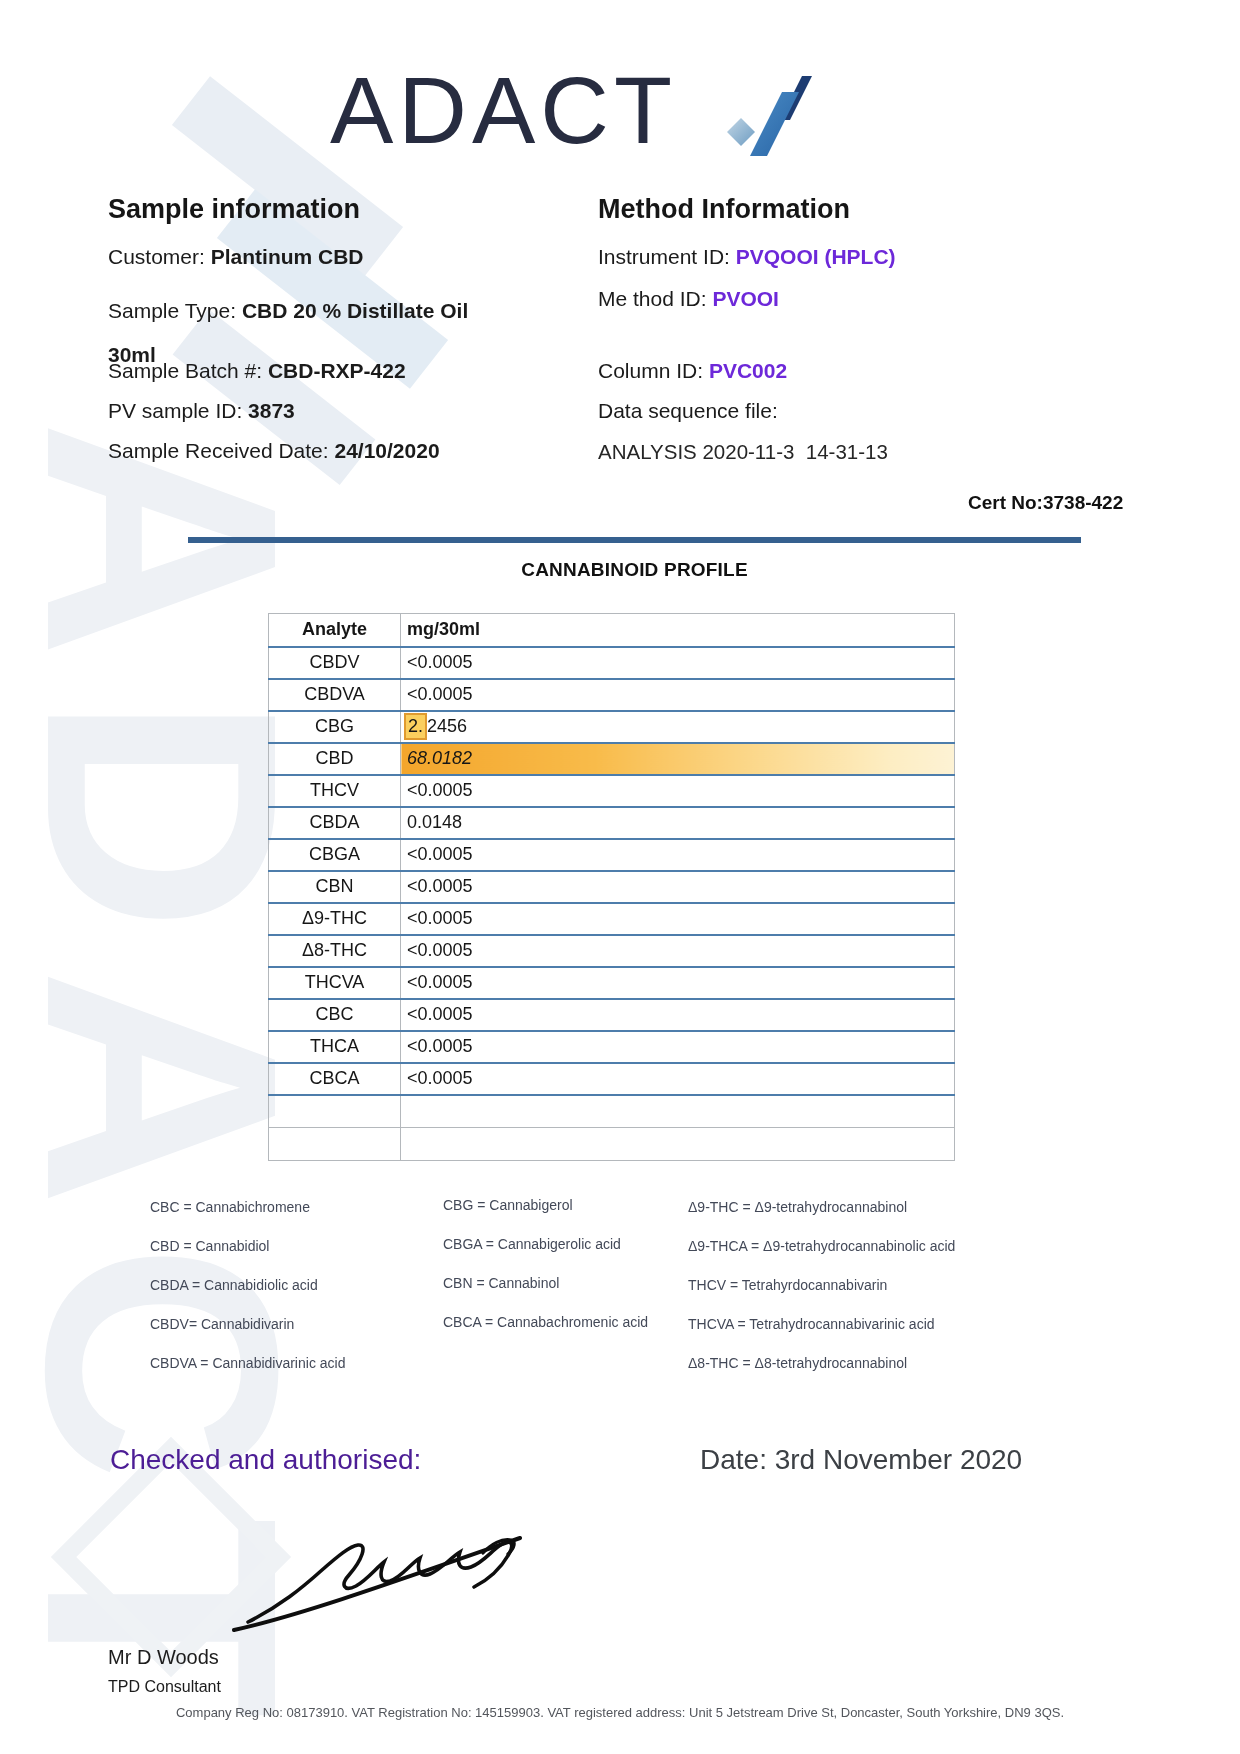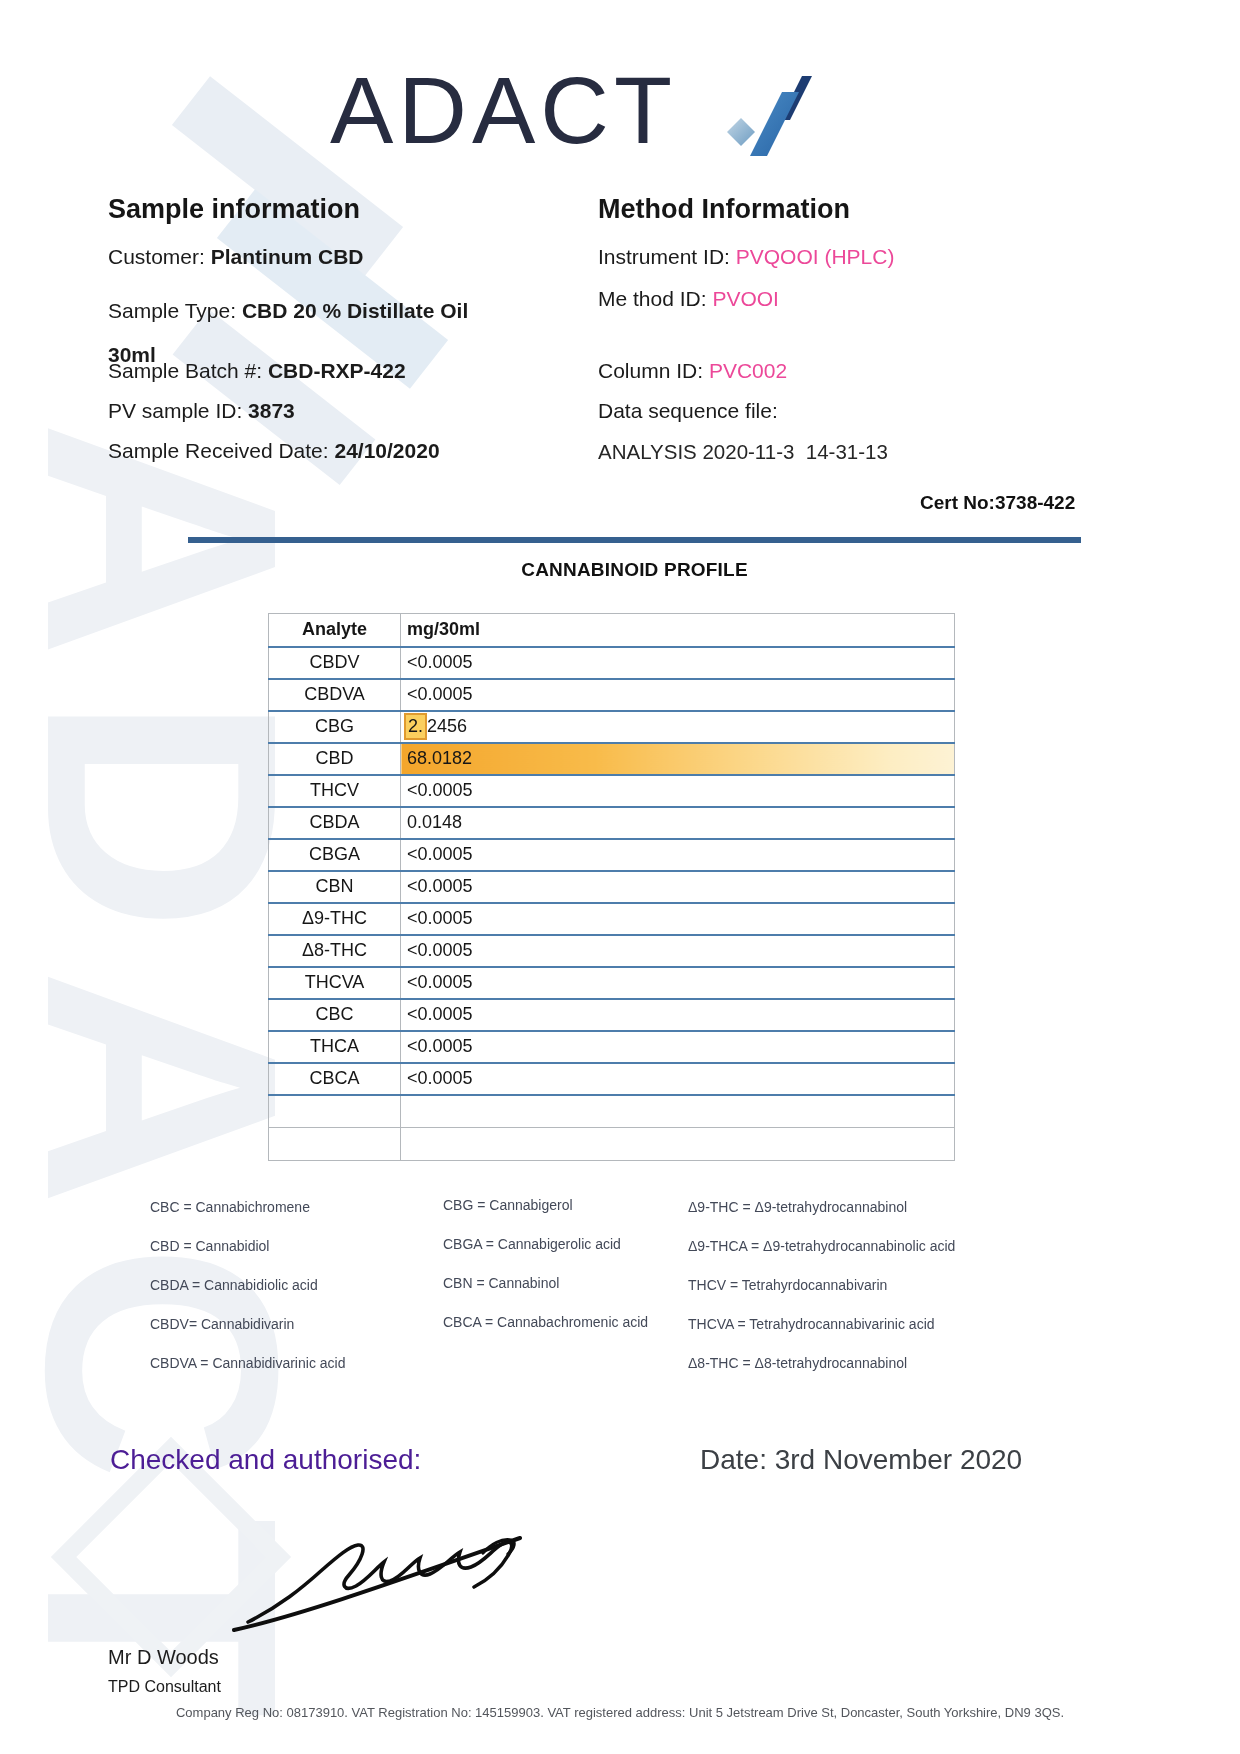--- a/index.html
+++ b/index.html
@@ -19,40 +19,40 @@
   
   .logo-text { position:absolute; left:330px; top:56px; font-size:95px; letter-spacing:5px;
                color:#272c40; font-weight:400; }
   .logo-mark { position:absolute; left:726px; top:74px; }
 
   
   .info-title { position:absolute; font-size:27px; font-weight:bold; color:#161616; }
   .info-line  { position:absolute; font-size:21px; color:#1b1b1b; }
   .info-line .lbl { font-weight:normal; }
   .info-line .val { font-weight:bold; }
-  .info-line.reg .val { font-weight:normal; color:#ec4899; }
+  .info-line.reg .val { font-weight:bold; color:#6d28d9; }
   .seq-line { position:absolute; font-size:20.5px; color:#262626; white-space:pre; }
   .wrapcol { width:405px; line-height:44px; }
 
-  .cert-no { position:absolute; left:920px; top:492px; font-size:19px; font-weight:bold; color:#111; }
+  .cert-no { position:absolute; left:968px; top:492px; font-size:19px; font-weight:bold; color:#111; }
 
   
   .rule { position:absolute; left:188px; top:537px; width:893px; height:6px; background:#35608f; }
   .profile-title { position:absolute; left:188px; top:559px; width:893px; text-align:center;
                    font-size:19px; font-weight:bold; color:#111; letter-spacing:0.2px; }
 
   table.profile { position:absolute; left:268px; top:613px; width:687px; border-collapse:collapse;
                   font-size:18px; color:#161616; background:transparent; }
   table.profile td, table.profile th { border-bottom:2px solid #4d7dab; height:32px; padding:0; vertical-align:middle; }
   table.profile .c-analyte { width:132px; text-align:center; border-left:1px solid #b4b8bc; border-right:1px solid #b4b8bc; }
   table.profile .c-value   { text-align:left; padding-left:6px; border-right:1px solid #b4b8bc; }
   table.profile thead th { font-weight:bold; border-top:1px solid #b4b8bc; height:33px; }
   table.profile thead .c-value { text-align:left; }
   table.profile tr.empty-row td { border-bottom:1px solid #b4b8bc; height:33px; }
-  .hl-full { background:linear-gradient(to right, #f3a52b 0%, #f8bb4a 35%, #fbd687 62%, #fdedc2 88%, #fdf2d4 100%); }
+  .hl-full { background:linear-gradient(to right, #f3a52b 0%, #f8bb4a 35%, #fbd687 62%, #fdedc2 88%, #fdf2d4 100%);font-style:italic; }
   .hl-part { display:inline-block; background:#fbcf5e; border:2px solid #e09a2f; padding:1px 2px; margin:-3px 0 -3px -3px; }
 
   
   .legend-col { position:absolute; font-size:14px; color:#434958; }
   .legend-col .legend-line { line-height:39px; white-space:nowrap; }
   #legend-c1 { left:150px; top:1188px; }
   #legend-c2 { left:443px; top:1186px; }
   #legend-c3 { left:688px; top:1188px; }
 
   

